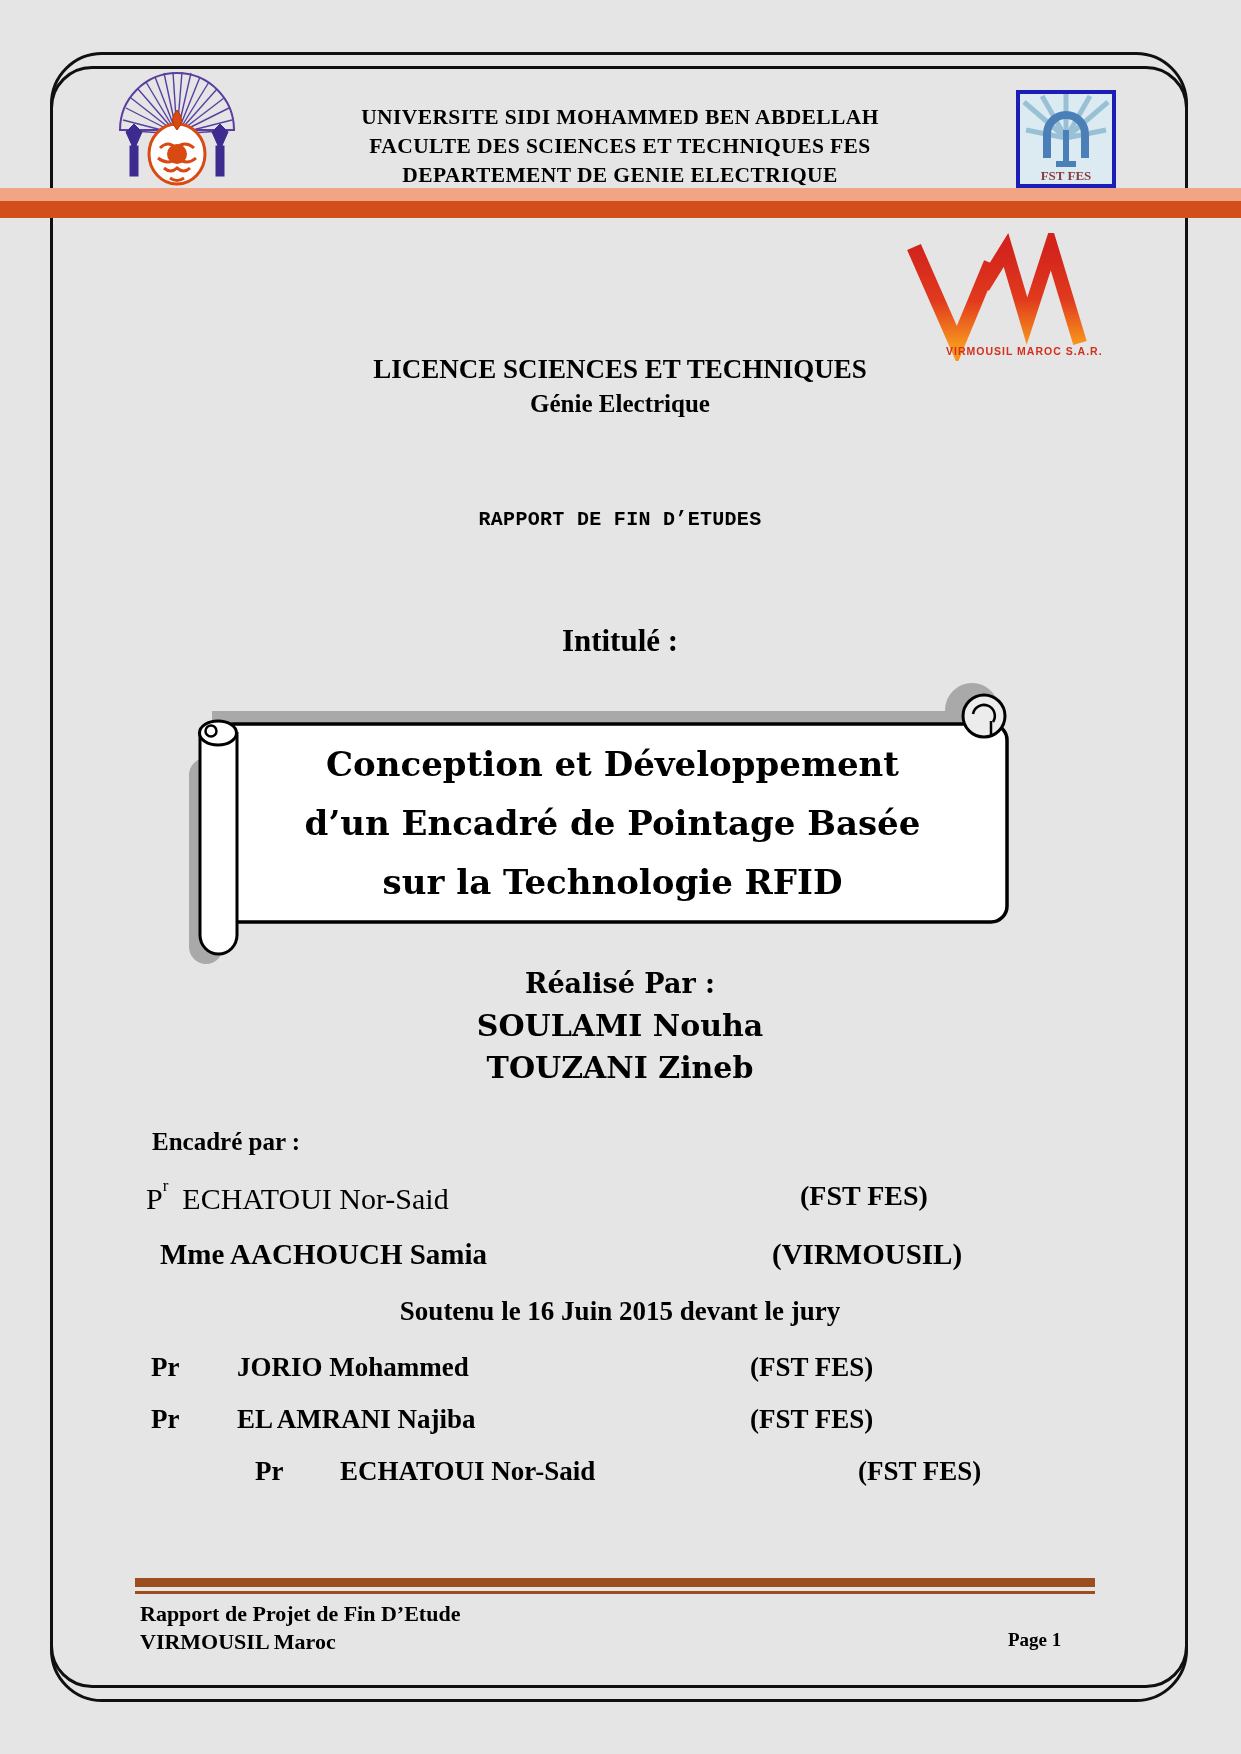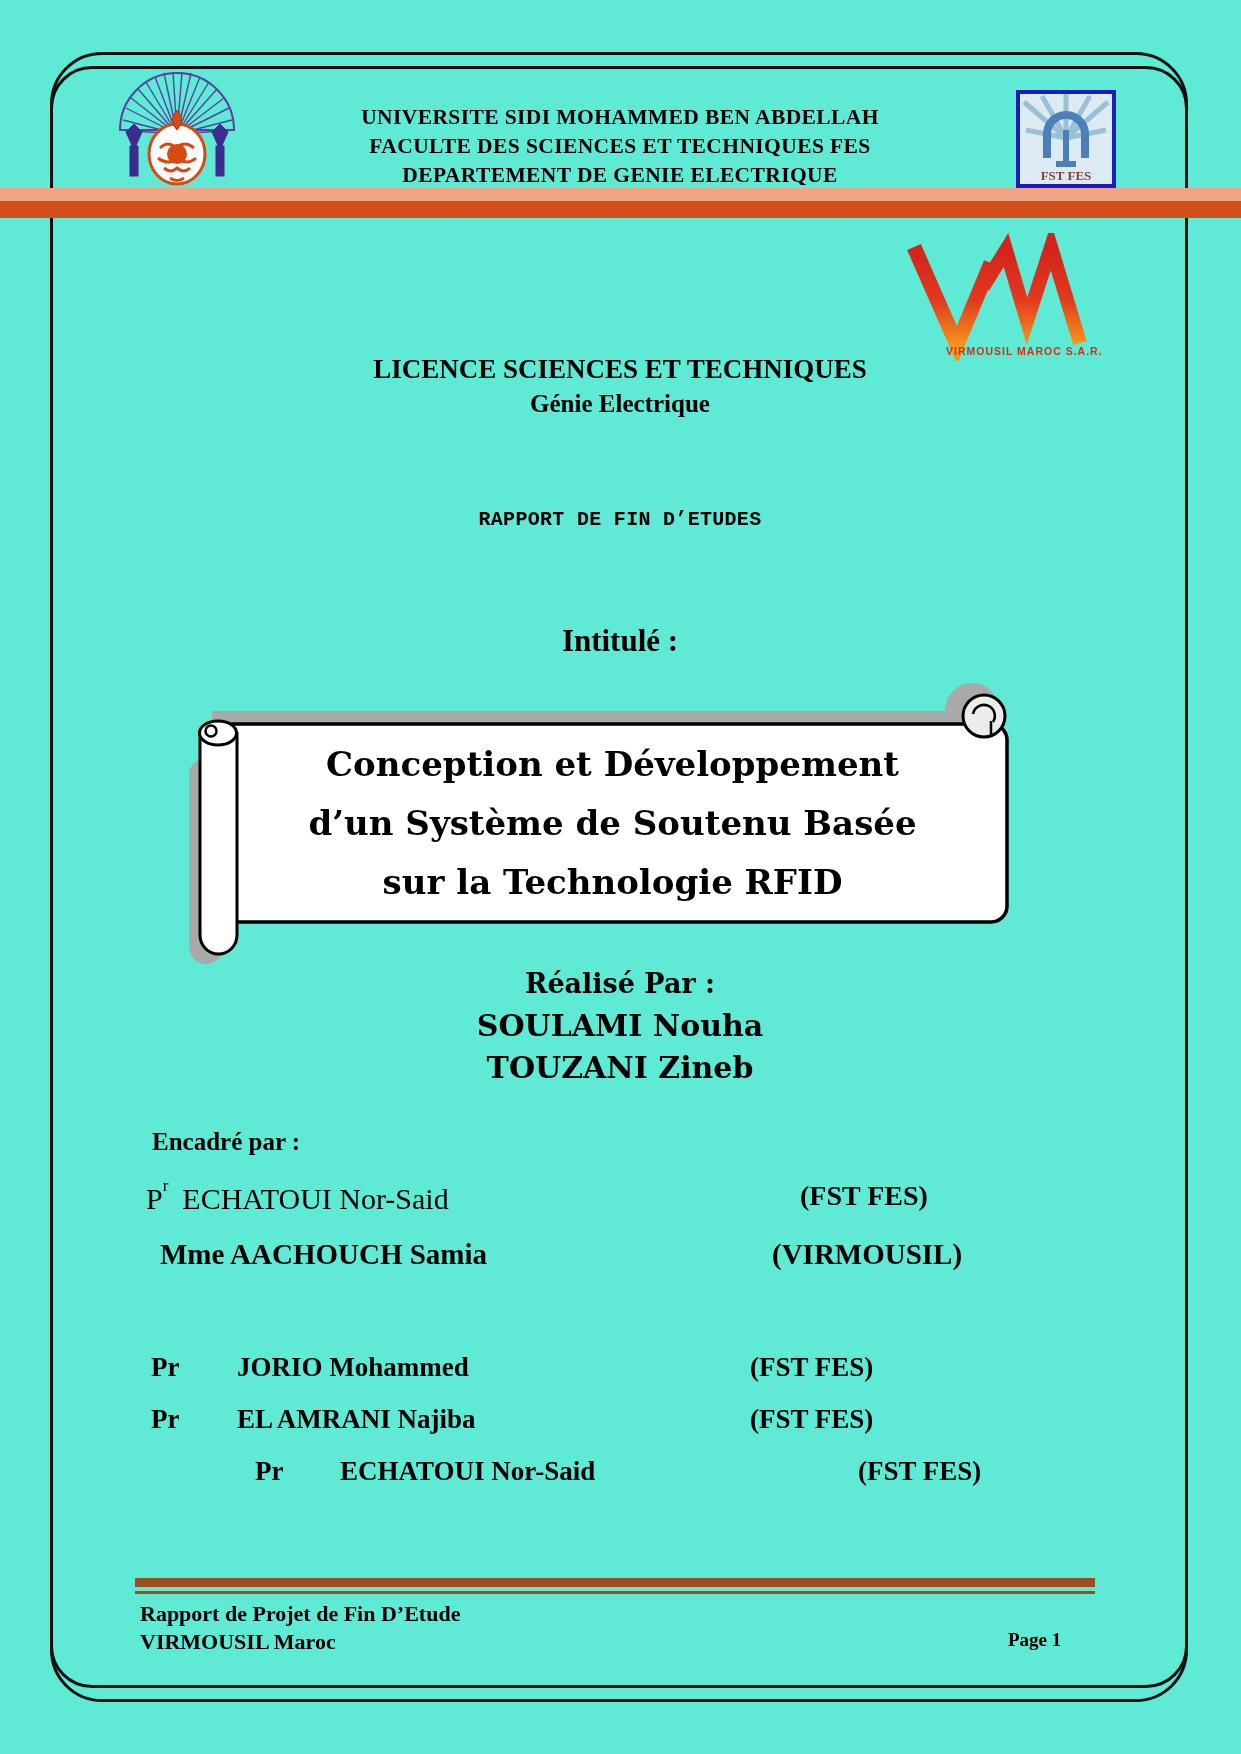--- a/index.html
+++ b/index.html
@@ -1,16 +1,16 @@
 <!DOCTYPE html>
 <html><head>
 <meta charset="utf-8">
 <style>
   html,body{margin:0;padding:0;background:#ffffff;}
-  .page{position:relative;width:1241px;height:1754px;background:#5eead4;overflow:hidden;
+  .page{position:relative;width:1241px;height:1754px;background:#e5e5e5;overflow:hidden;
         font-family:"Liberation Serif",serif;color:#000;}
   
   .b-outer{position:absolute;left:50px;top:52px;width:1138px;height:1650px;
            border:3.5px solid #101010;border-radius:52px;box-sizing:border-box;}
   .b-inner{position:absolute;left:50px;top:66px;width:1138px;height:1622px;
            border:3.5px solid #101010;border-radius:42px;box-sizing:border-box;}
   
   .header-text{position:absolute;left:250px;top:103px;width:740px;text-align:center;
                font-weight:bold;font-size:21.5px;line-height:29px;letter-spacing:.4px;}
   .logo-usmba{position:absolute;left:112px;top:72px;}
@@ -159,38 +159,39 @@
     <rect x="60" y="52" width="789" height="198" rx="16" fill="#FFFFFF" stroke="#000" stroke-width="3.5"></rect>
     <path d="M42,60 L42,263 A18.5,19 0 0 0 79,263 L79,60" fill="#FFFFFF" stroke="#000" stroke-width="3"></path>
     <ellipse cx="60" cy="61" rx="18.5" ry="12" fill="#FFFFFF" stroke="#000" stroke-width="3"></ellipse>
     <circle cx="53" cy="59" r="5.5" fill="#FFFFFF" stroke="#000" stroke-width="2.5"></circle>
     <circle cx="826" cy="44" r="21" fill="#ECECEC" stroke="#000" stroke-width="3"></circle>
     <path d="M835,50 A11,11 0 1 0 815,42" fill="none" stroke="#000" stroke-width="2.5"></path>
     <line x1="833" y1="49" x2="833" y2="64" stroke="#000" stroke-width="2.5"></line>
   </svg>
   <div class="scroll-title">
     <span>Conception et Développement</span>
-    <span>d’un Système de Soutenu Basée</span>
+    <span>d’un Encadré de Pointage Basée</span>
     <span>sur la Technologie RFID</span>
   </div>
 
   <div class="realise">
     <span class="lbl">Réalisé Par :</span>
     <span class="author">SOULAMI Nouha</span>
     <span class="author">TOUZANI Zineb</span>
   </div>
 
   <div class="encadre-label">Encadré par :</div>
   <div class="row-p">
     <span>P</span><sup>r</sup><span class="nm">ECHATOUI Nor-Said</span>
   </div>
   <div class="row-p-org">(FST FES)</div>
   <div class="row-mme">Mme AACHOUCH Samia</div>
   <div class="row-mme-org">(VIRMOUSIL)</div>
 
+  <div class="soutenu">Soutenu le 16 Juin  2015 devant le jury</div>
 
   <div class="jury-row j1">
     <span class="jt">Pr</span>
     <span class="jn">JORIO Mohammed</span>
     <span class="jo">(FST FES)</span>
   </div>
   <div class="jury-row j2">
     <span class="jt">Pr</span>
     <span class="jn">EL AMRANI  Najiba</span>
     <span class="jo">(FST FES)</span>

